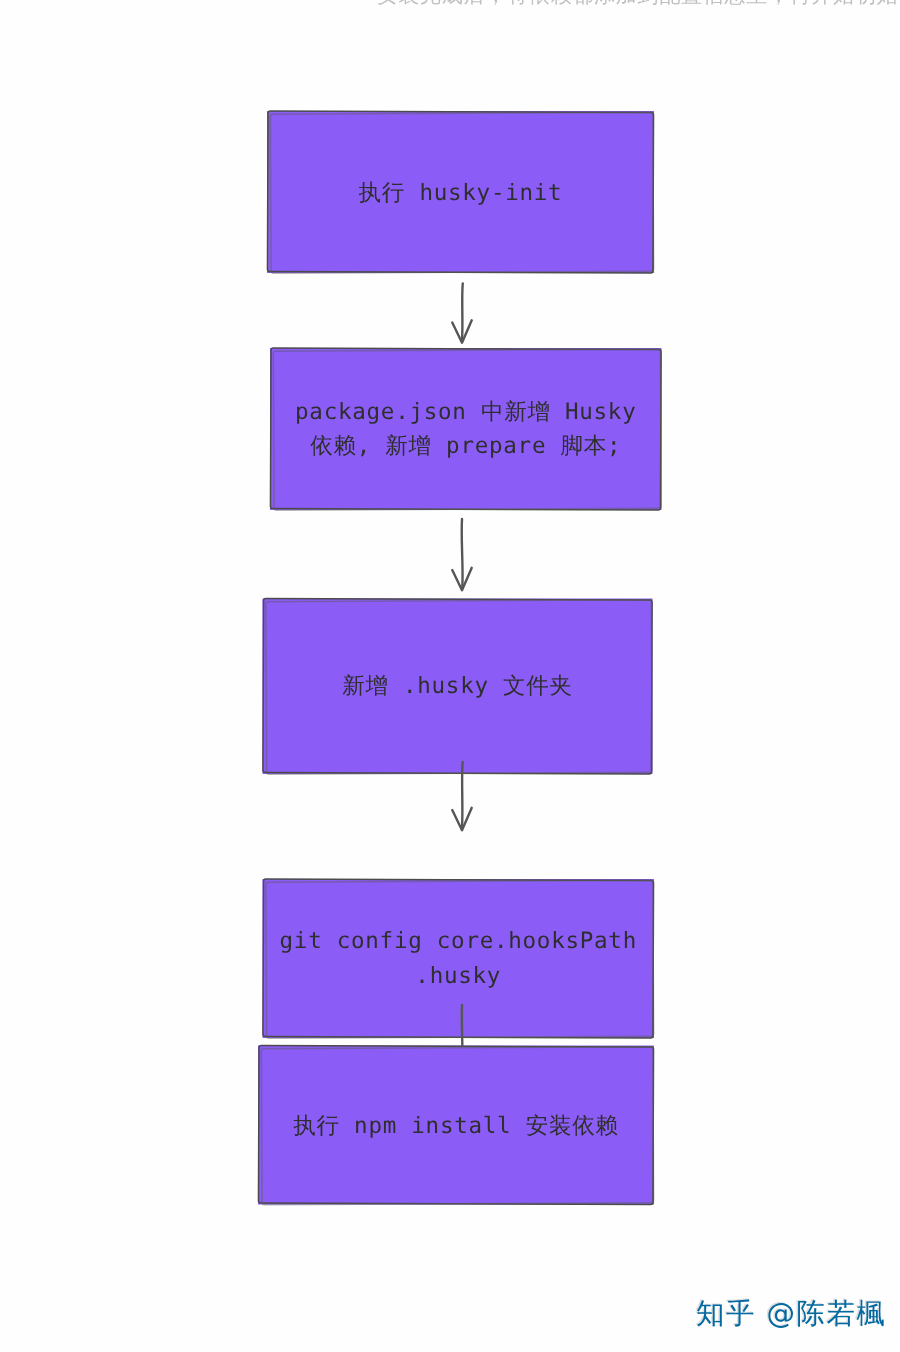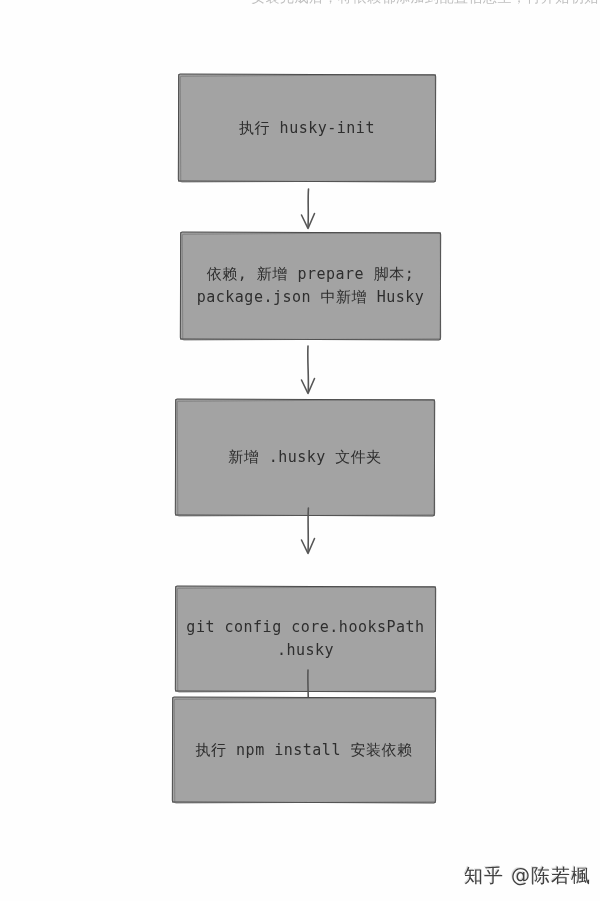--- a/index.html
+++ b/index.html
@@ -22,21 +22,21 @@
     font-size: 14px;
     line-height: 16px;
     color: #bfbfbf;
     white-space: nowrap;
     letter-spacing: 0.5px;
   }
 
   
   .flow-box {
     position: absolute;
-    background: #a3a3a3;
+    background: #8b5cf6;
     display: flex;
     align-items: center;
     justify-content: center;
     text-align: center;
     box-sizing: border-box;
     padding: 6px 10px;
   }
   .flow-box::before, .flow-box::after {
     content: "";
     position: absolute;
@@ -80,21 +80,21 @@
     stroke-linejoin: round;
   }
 
   
   .watermark {
     position: absolute;
     top: 863px;
     right: 9px;
     font-family: "DejaVu Sans", "Liberation Sans", sans-serif;
     font-size: 19px;
-    color: #404040;
+    color: #0369a1;
     letter-spacing: 1px;
     text-shadow: 1px 1px 0 #ffffff, -1px -1px 0 #dedede;
     user-select: none;
   }
 </style>
 </head>
 <body>
 
 <div id="page">
 
@@ -108,22 +108,22 @@
 
   <div id="arrow1" class="flow-arrow">
     <svg viewBox="0 0 26 44">
       <path d="M13.5 2 C12.6 13 13.8 27 13 40"></path>
       <path d="M6.5 28 L13 41.5 L19.5 26.5"></path>
     </svg>
   </div>
 
   <div id="box2" class="flow-box">
     <div class="flow-label">
+      <div>package.json 中新增 Husky</div>
       <div>依赖, 新增 prepare 脚本;</div>
-      <div>package.json 中新增 Husky</div>
     </div>
   </div>
 
   <div id="arrow2" class="flow-arrow">
     <svg viewBox="0 0 26 52">
       <path d="M13 2 C12.2 16 14 34 13.2 48"></path>
       <path d="M6.5 36 L13 49.5 L19.5 34.5"></path>
     </svg>
   </div>
 

